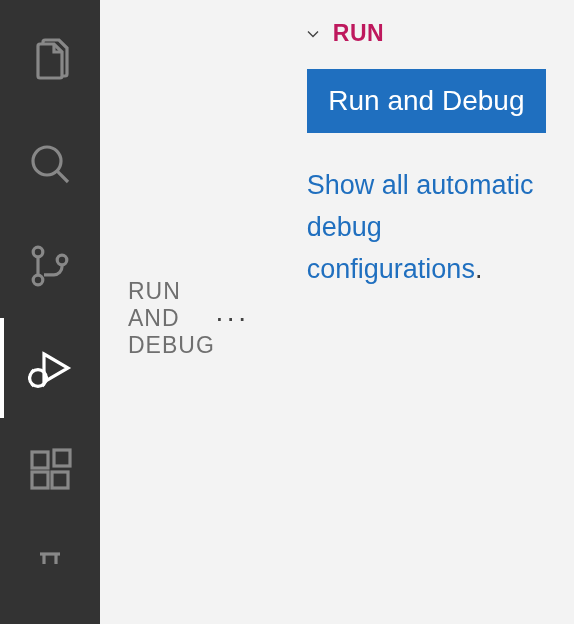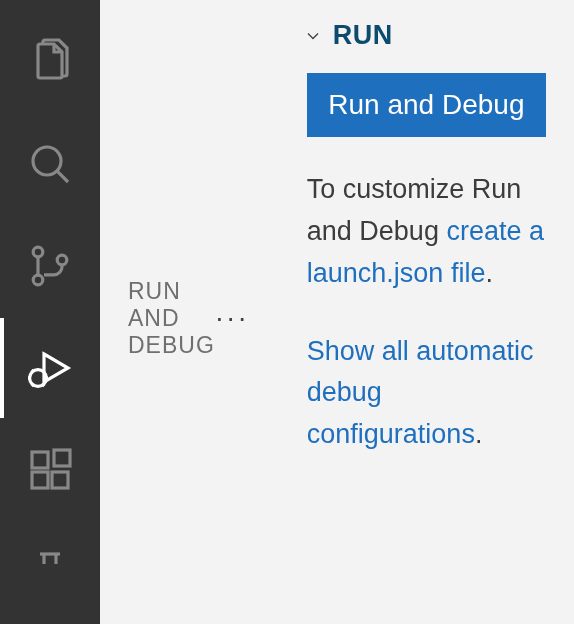--- a/index.html
+++ b/index.html
@@ -90,23 +90,23 @@
       cursor: pointer;
     }
     .chevron {
       width: 20px;
       height: 20px;
       stroke: #424242;
       stroke-width: 1.6;
       fill: none;
     }
     .section-title {
-      font-size: 27px;
+      font-size: 23px;
       font-weight: 700;
-      color: #0c4a6e;
+      color: #be185d;
       letter-spacing: 0.5px;
     }
     .run-button {
       display: block;
       width: 100%;
       background: #1f6fbf;
       color: #ffffff;
       border: none;
       font-size: 28px;
       font-weight: 400;
@@ -193,22 +193,19 @@
     <div class="section-header">
       <svg class="chevron" viewBox="0 0 24 24">
         <polyline points="6 9 12 15 18 9"></polyline>
       </svg>
       <div class="section-title">RUN</div>
     </div>
 
     <div class="section-body">
       <button class="run-button">Run and Debug</button>
 
-      <p class="body-text">
-        <span>To customize Run and Debug </span><span class="link">create a launch.json file</span><span>.</span>
-      </p>
 
       <p class="body-text">
         <span class="link">Show all automatic debug configurations</span><span>.</span>
       </p>
     </div>
   </div>
 </div>
 
 </body></html>

